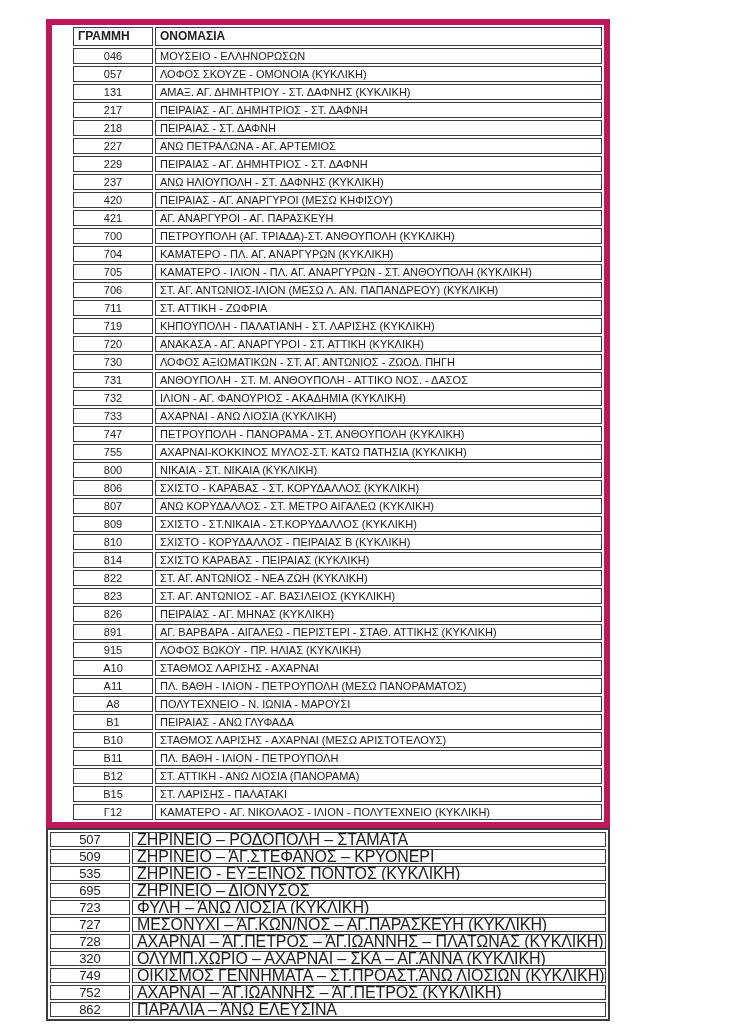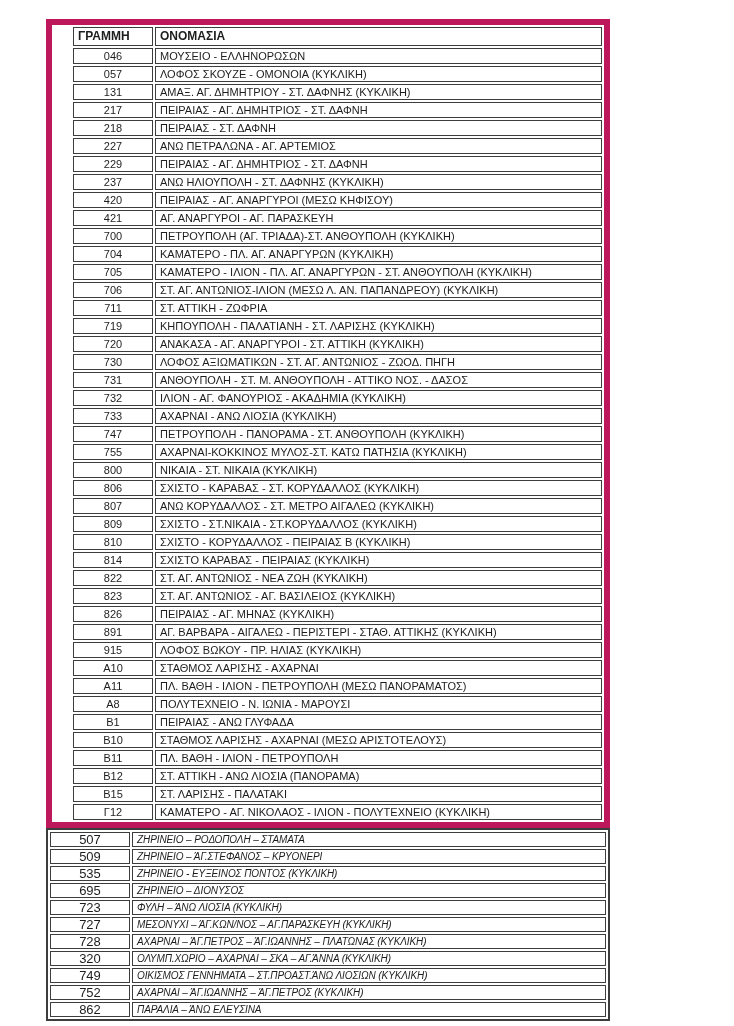--- a/index.html
+++ b/index.html
@@ -40,21 +40,21 @@
     padding:1px 0;
   }
   td.name{
     font-size:11px;
     padding:1px 0 1px 4px;
     margin-top:16px;
   }
   .t-main td{height:12px;line-height:12px;}
   .t-suburban td{height:11px;line-height:11px;}
   .t-suburban td.line{font-size:13px;}
-  .t-suburban td.name{font-size:10px;letter-spacing:-0.1px;font-style:italic;}
+  .t-suburban td.name{font-size:16px;letter-spacing:-0.1px;}
 </style>
 </head>
 <body>
 
 <div class="page">
   <div class="tablewrap">
 
     <table class="t-main">
       <colgroup>
         <col class="c-line">

